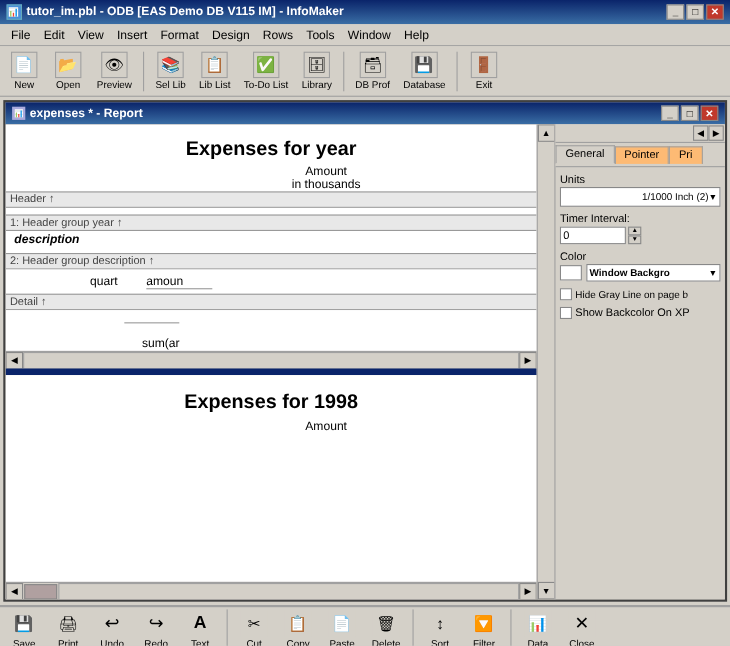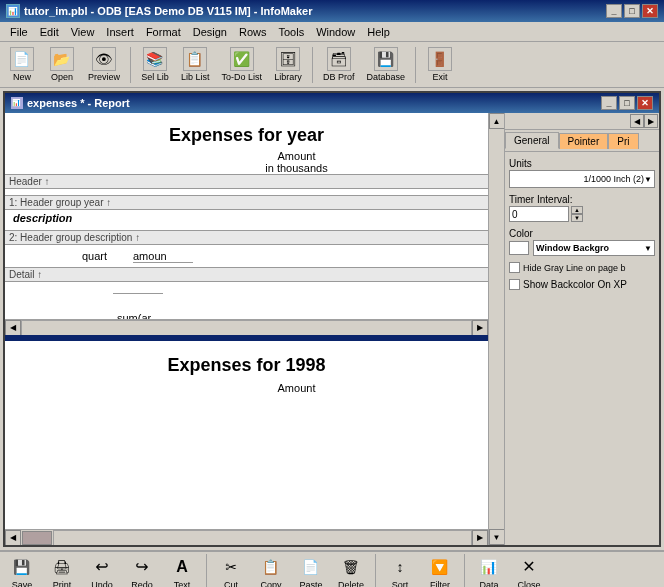--- a/index.html
+++ b/index.html
@@ -320,21 +320,21 @@
             <span style="width:100px; text-align:right; padding-right: 6px;">quart</span>
             <span style="border-bottom: 1px solid #999; width: 60px;">amoun</span>
           </div>
 
           <div class="section-label">Detail ↑</div>
           <div style="background: white; padding: 2px 8px; height: 22px; display: flex; align-items: center;">
             <span style="width:100px;"></span>
             <span style="border-bottom: 1px solid #999; width: 50px;"></span>
           </div>
 
-          <div style="background: white; padding: 2px 12px; height: 22px; display: flex; align-items: flex-end;">
+          <div style="background: white; padding: 2px 24px; height: 22px; display: flex; align-items: flex-start;">
             <span style="width:100px;"></span>
             <span>sum(ar</span>
           </div>
         </div>
 
         <div class="h-scroll">
           <div class="h-scroll-btn">◀</div>
           <div class="h-scroll-track"></div>
           <div class="h-scroll-btn">▶</div>
         </div>

